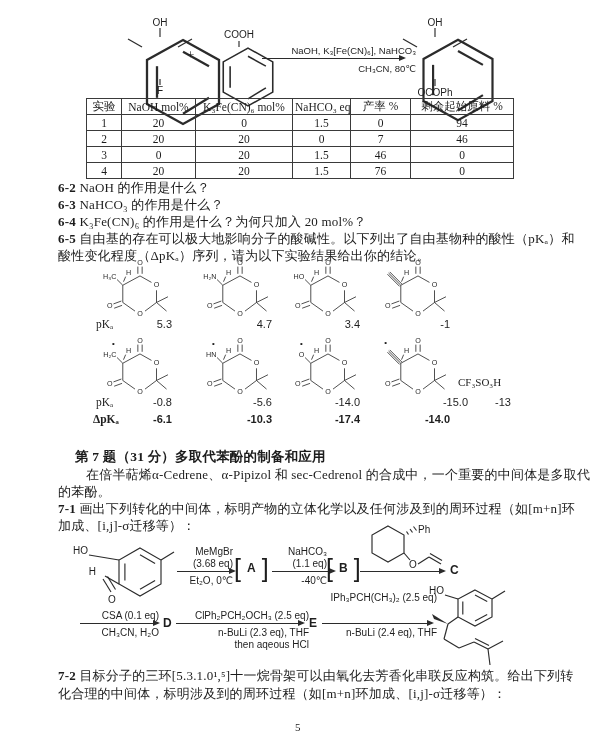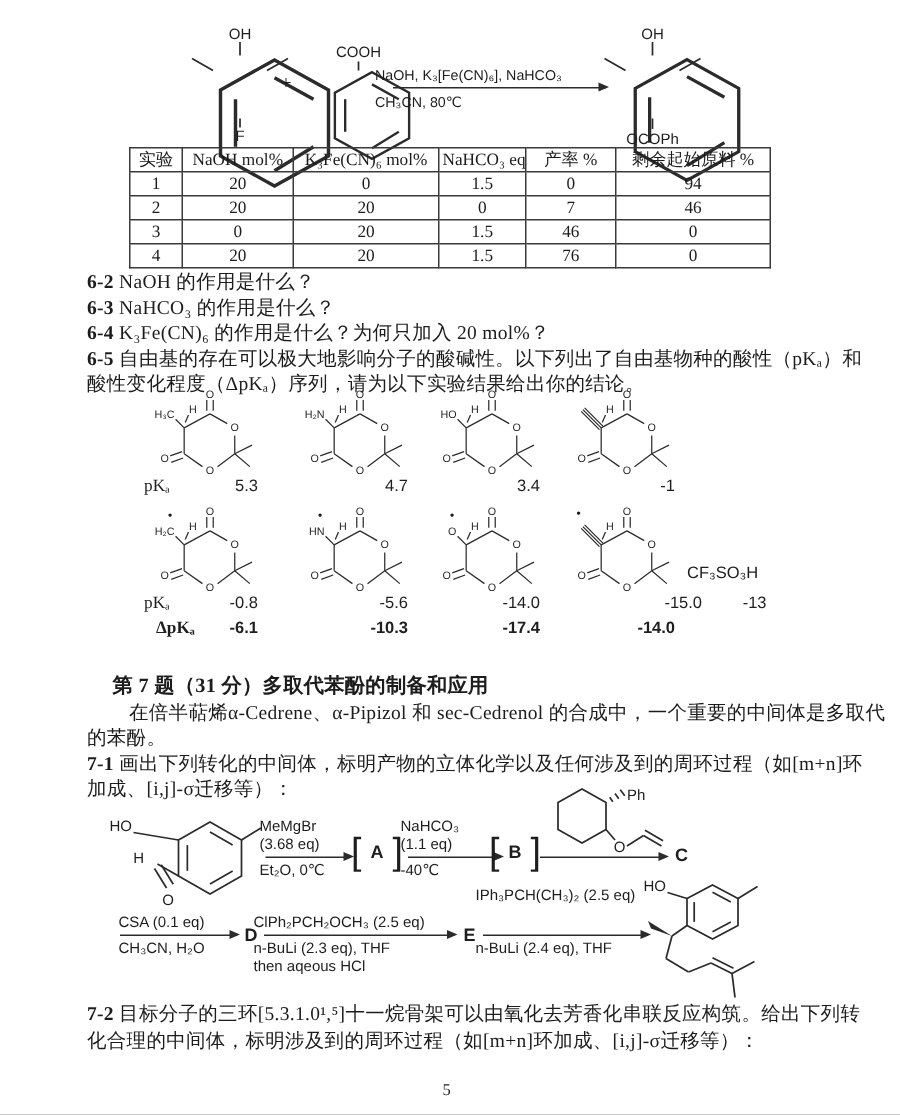--- a/index.html
+++ b/index.html
@@ -11,21 +11,21 @@
   .b{font-weight:bold}
   svg.chem{position:absolute;overflow:visible}
   .bond{stroke:#2b2b2b;stroke-width:1.15;fill:none}
   .wedge{fill:#2b2b2b;stroke:none}
   text.atom{font-family:"Liberation Sans","DejaVu Sans",sans-serif;font-size:10px;fill:#1e1e1e}
   text.rad{font-family:"Liberation Sans","DejaVu Sans",sans-serif;font-size:11px;font-weight:bold;fill:#1e1e1e}
   .rxn-arrow{position:absolute;height:0;border-top:1.2px solid #2b2b2b}
   .rxn-arrow::after{content:"";position:absolute;right:-2px;top:-4px;
     border-left:7px solid #2b2b2b;border-top:3.5px solid transparent;border-bottom:3.5px solid transparent}
   .rxn-label{position:absolute;font-family:"Liberation Sans","DejaVu Sans",sans-serif;
-    font-size:10px;color:#1e1e1e;text-align:left;white-space:nowrap;line-height:12px}
+    font-size:10px;color:#1e1e1e;text-align:right;white-space:nowrap;line-height:12px}
   .rxn-label.sm{font-size:9.5px}
   .letter{position:absolute;font-family:"Liberation Sans","DejaVu Sans",sans-serif;
     font-size:12px;font-weight:bold;color:#1e1e1e}
   .bracket{position:absolute;display:flex;align-items:center;font-family:"Liberation Sans","DejaVu Sans",sans-serif;color:#1e1e1e}
   .bracket .br{font-size:25px;font-weight:300;line-height:26px}
   .bracket .blet{font-size:12px;font-weight:bold;margin:0 6px}
   table.chem-table{position:absolute;border-collapse:collapse;table-layout:fixed}
   .chem-table td,.chem-table th{border:1px solid #3a3a3a;text-align:center;vertical-align:middle;
     font-weight:normal;font-size:11.5px;height:16px;padding:0 2px;
     font-family:"Liberation Serif","DejaVu Serif",serif;white-space:nowrap;overflow:hidden}
@@ -222,30 +222,30 @@
     <text class="rad" x="13" y="14" text-anchor="middle">•</text>
   </svg>
   <svg class="chem" style="left:382px;top:336px" width="72" height="66" viewBox="0 0 100 92">
     <use href="#sym-meldrum"></use>
     <line class="bond" x1="26" y1="38" x2="9" y2="21"></line>
     <line class="bond" x1="27.6" y1="36.4" x2="10.6" y2="19.4"></line>
     <line class="bond" x1="24.4" y1="39.6" x2="7.4" y2="22.6"></line>
     <text class="rad" x="5" y="12" text-anchor="middle">•</text>
   </svg>
 
-  <div class="abs" style="left:458px;top:376px;font-family:Liberation Sans, sans-serif;font-size:11px">CF₃SO₃H</div>
+  <div class="abs" style="left:458px;top:376px;font-family:Liberation Serif, serif;font-size:11px">CF₃SO₃H</div>
 
   <span class="pklabel" style="left:96px;top:396px">pKₐ</span>
   <span class="pkv" style="left:108px;top:396px">-0.8</span>
   <span class="pkv" style="left:208px;top:396px">-5.6</span>
   <span class="pkv" style="left:296px;top:396px">-14.0</span>
   <span class="pkv" style="left:404px;top:396px">-15.0</span>
   <span class="pkv" style="left:447px;top:396px">-13</span>
 
-  <span class="pklabel b" style="left:104px;top:413px">ΔpKₐ</span>
+  <span class="pklabel b" style="left:93px;top:413px">ΔpKₐ</span>
   <span class="pkv b" style="left:108px;top:413px">-6.1</span>
   <span class="pkv b" style="left:208px;top:413px">-10.3</span>
   <span class="pkv b" style="left:296px;top:413px">-17.4</span>
   <span class="pkv b" style="left:386px;top:413px">-14.0</span>
 
   <div class="abs line b" style="left:75px;top:448px;font-size:13.5px">第 7 题（31 分）多取代苯酚的制备和应用</div>
   <div class="abs line" style="left:86px;top:466px">在倍半萜烯α-Cedrene、α-Pipizol 和 sec-Cedrenol 的合成中，一个重要的中间体是多取代</div>
   <div class="abs line" style="left:58px;top:483px">的苯酚。</div>
 
   <div class="abs line" style="left:58px;top:500px">

